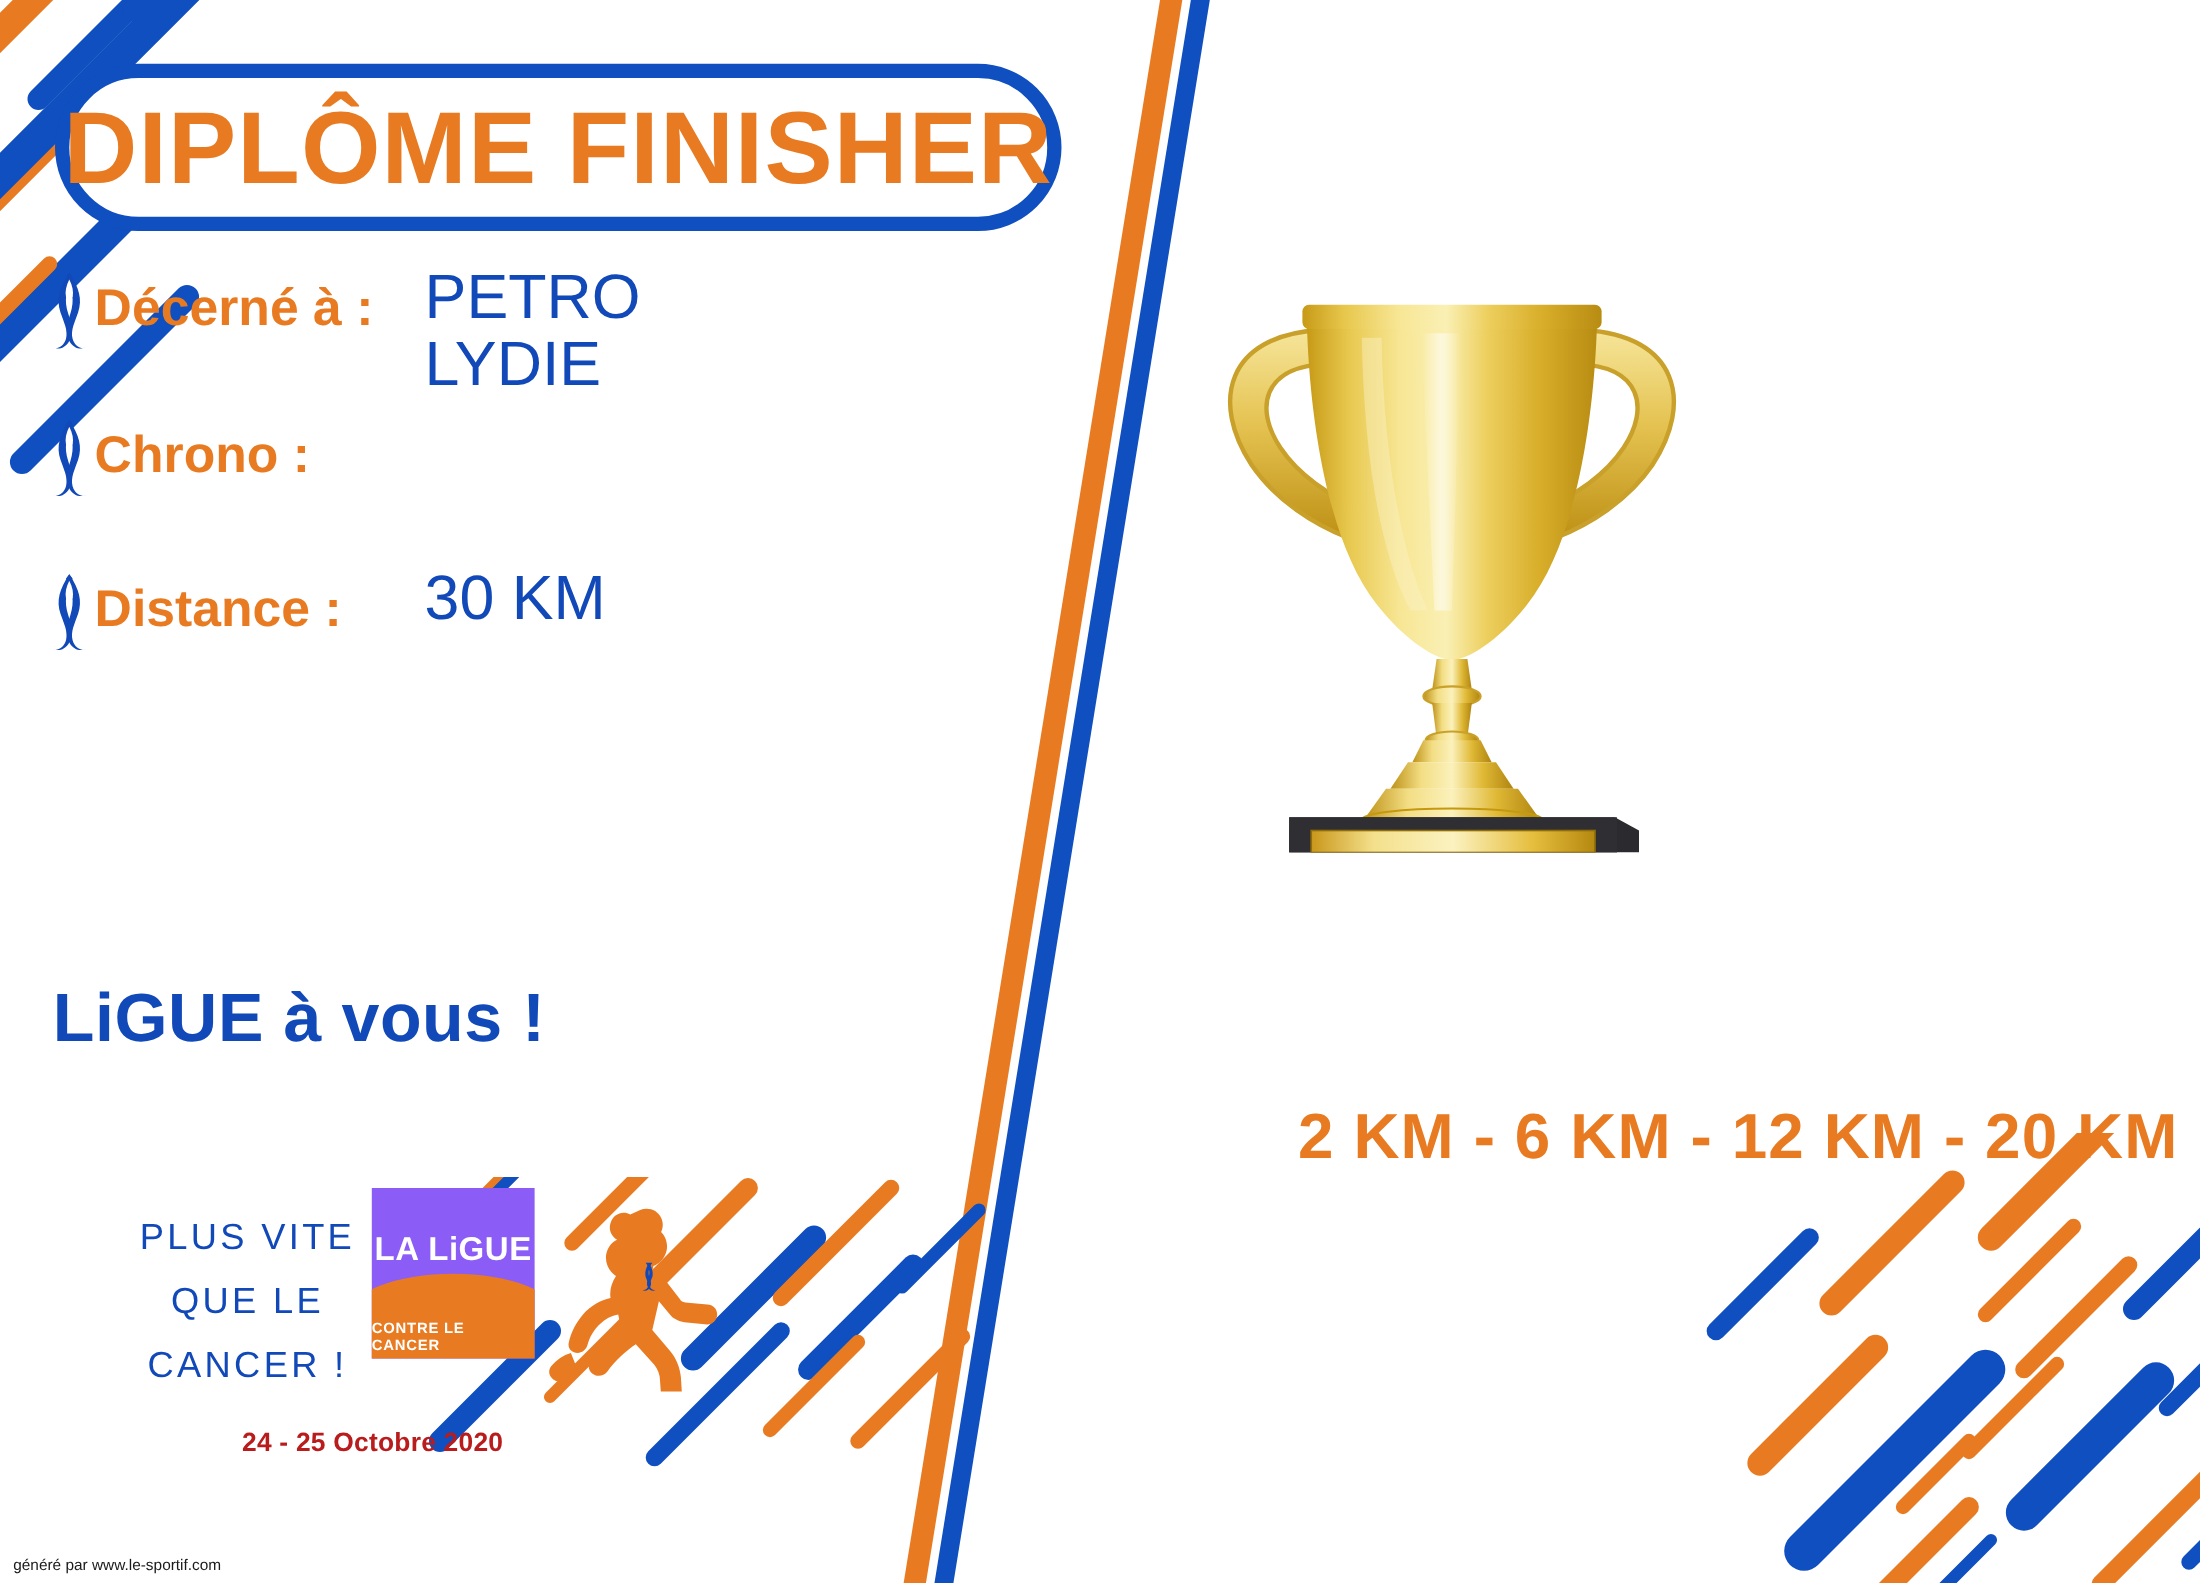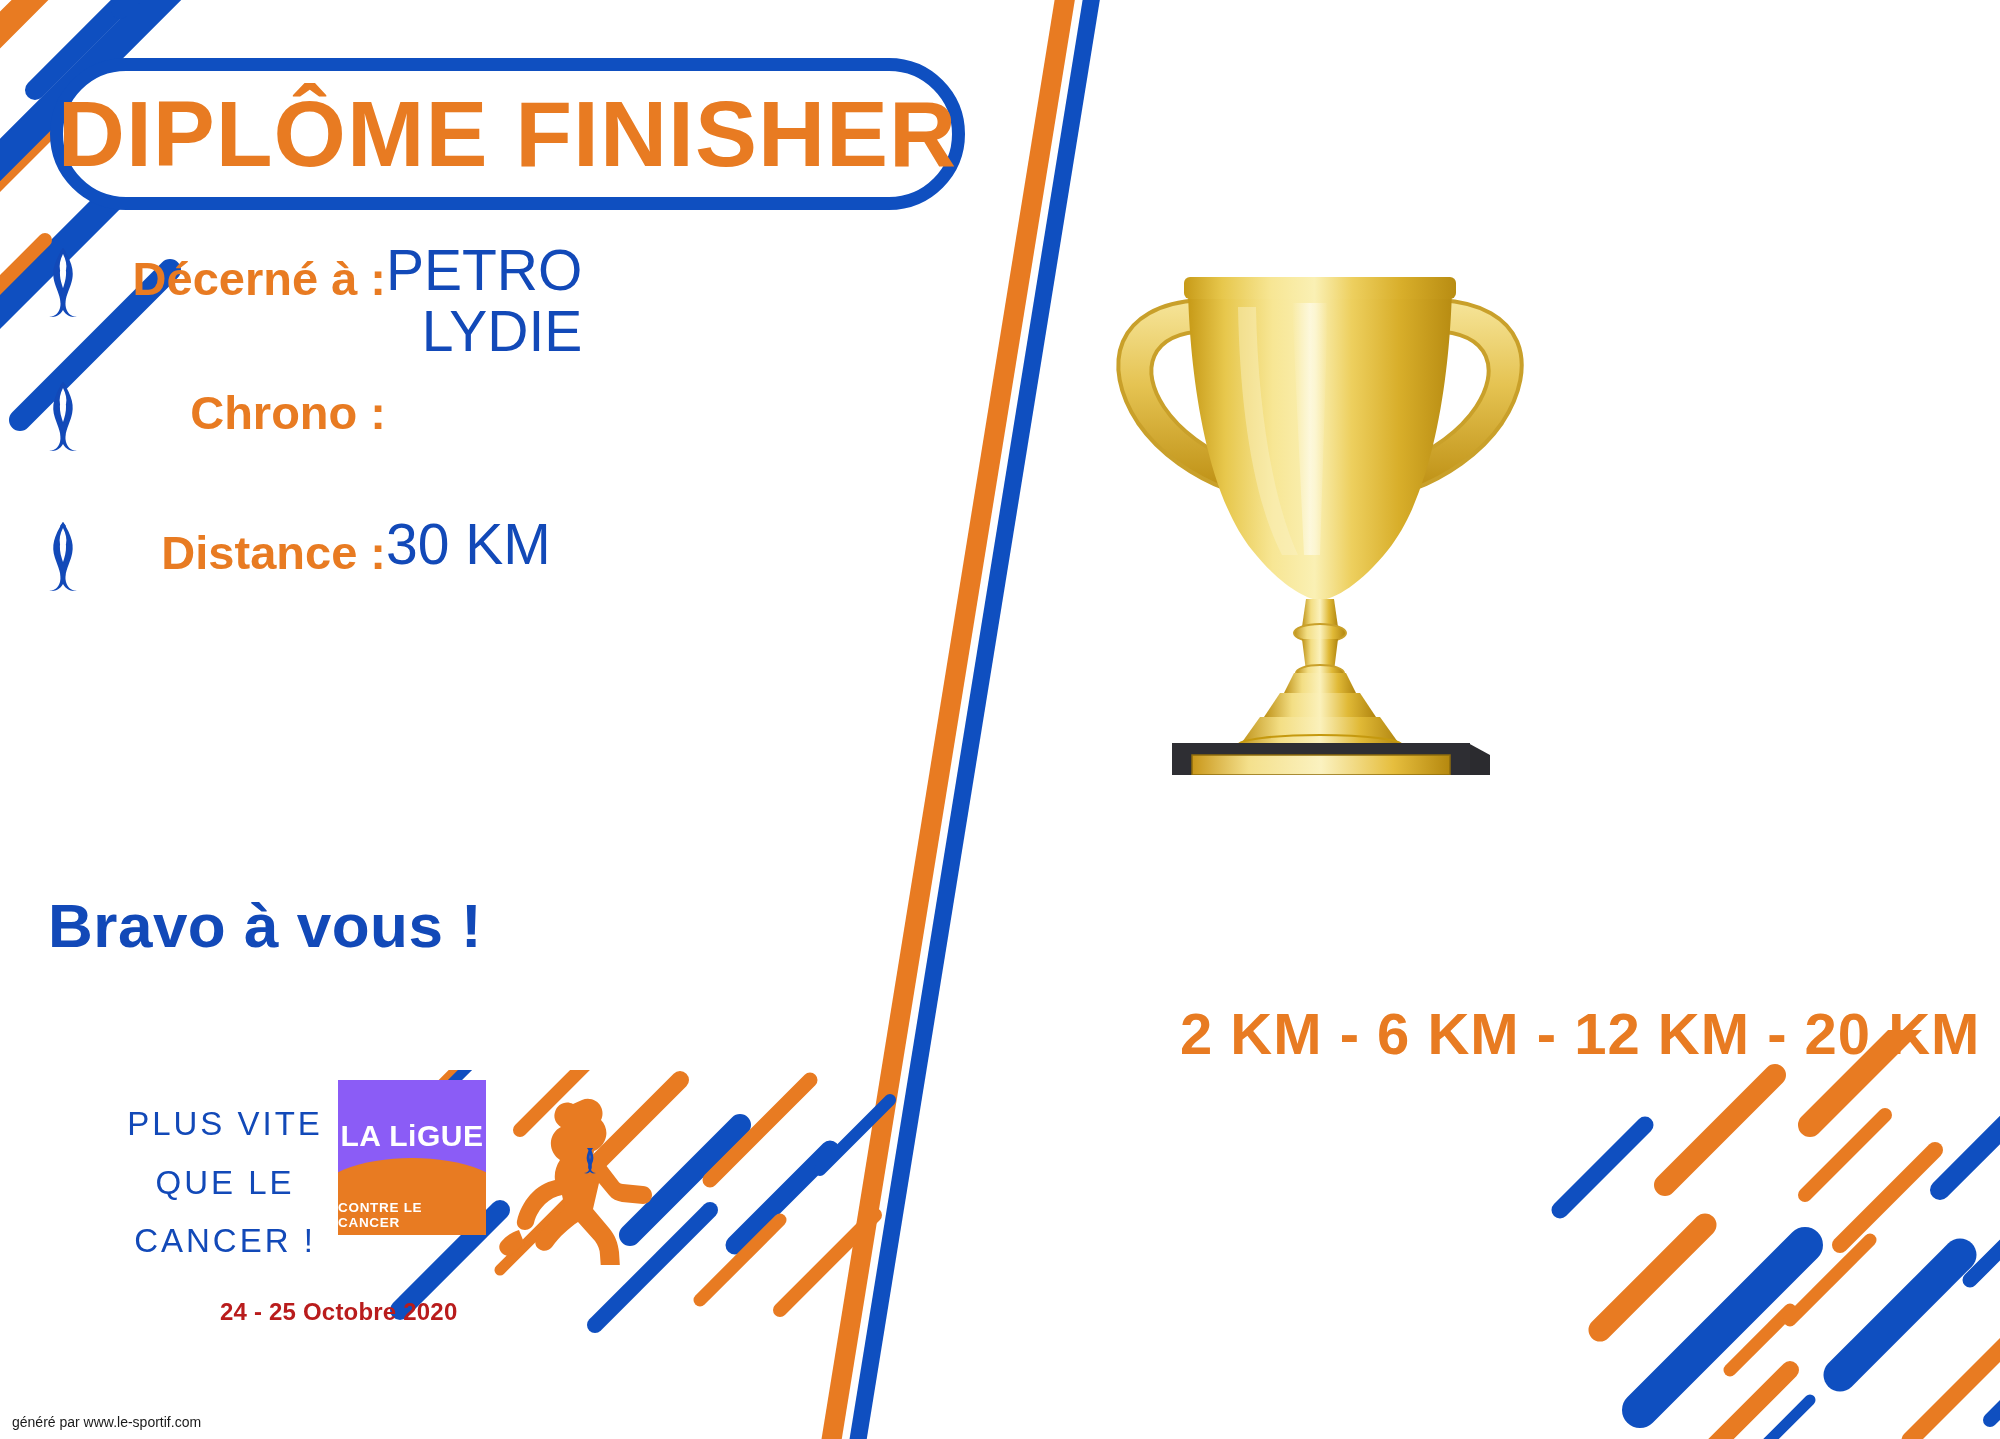--- a/index.html
+++ b/index.html
@@ -62,21 +62,21 @@
   .title-text {
     color: #E87B22;
     font-size: 93px;
     font-weight: 700;
     letter-spacing: 1px;
     white-space: nowrap;
     line-height: 1;
   }
 
   
-  .info-block { position: absolute; left: 40px; top: 240px; width: 860px; text-align: right; }
+  .info-block { position: absolute; left: 40px; top: 240px; width: 860px; }
   .info-row {
     display: flex;
     align-items: flex-start;
     margin-bottom: 10px;
   }
   .ribbon-icon {
     width: 46px;
     height: 74px;
     flex: 0 0 46px;
     margin-top: 6px;
@@ -288,21 +288,21 @@
                    C19 57 21 48 24 39 C28 27 26 17 20 6 Z" fill="#1249B8"></path>
           <path d="M23 8 C20 14 19 19 20 24 L26 24 C27 19 26 14 23 8 Z" fill="#ffffff"></path>
         </svg>
       </span>
       <span class="info-label lbl-distance">Distance :</span>
       <span class="info-value">30 KM</span>
     </div>
 
   </div>
 
-  <div class="bravo">Bravo à vous !</div>
+  <div class="bravo">LiGUE à vous !</div>
 
   <div class="logo-block">
 
     <div class="stripe-group" id="deco-logo" style="left:300px; top:-10px; width:520px; height:270px;">
       <svg width="520" height="270" viewBox="0 0 520 270">
         <g stroke-linecap="round" fill="none">
           <line x1="10" y1="70" x2="95" y2="-15" stroke="#E87B22" stroke-width="16"></line>
           <line x1="-10" y1="150" x2="70" y2="70" stroke="#0F4FC0" stroke-width="15"></line>
           <line x1="20" y1="240" x2="120" y2="140" stroke="#0F4FC0" stroke-width="20"></line>
           <line x1="140" y1="60" x2="215" y2="-15" stroke="#E87B22" stroke-width="14"></line>

